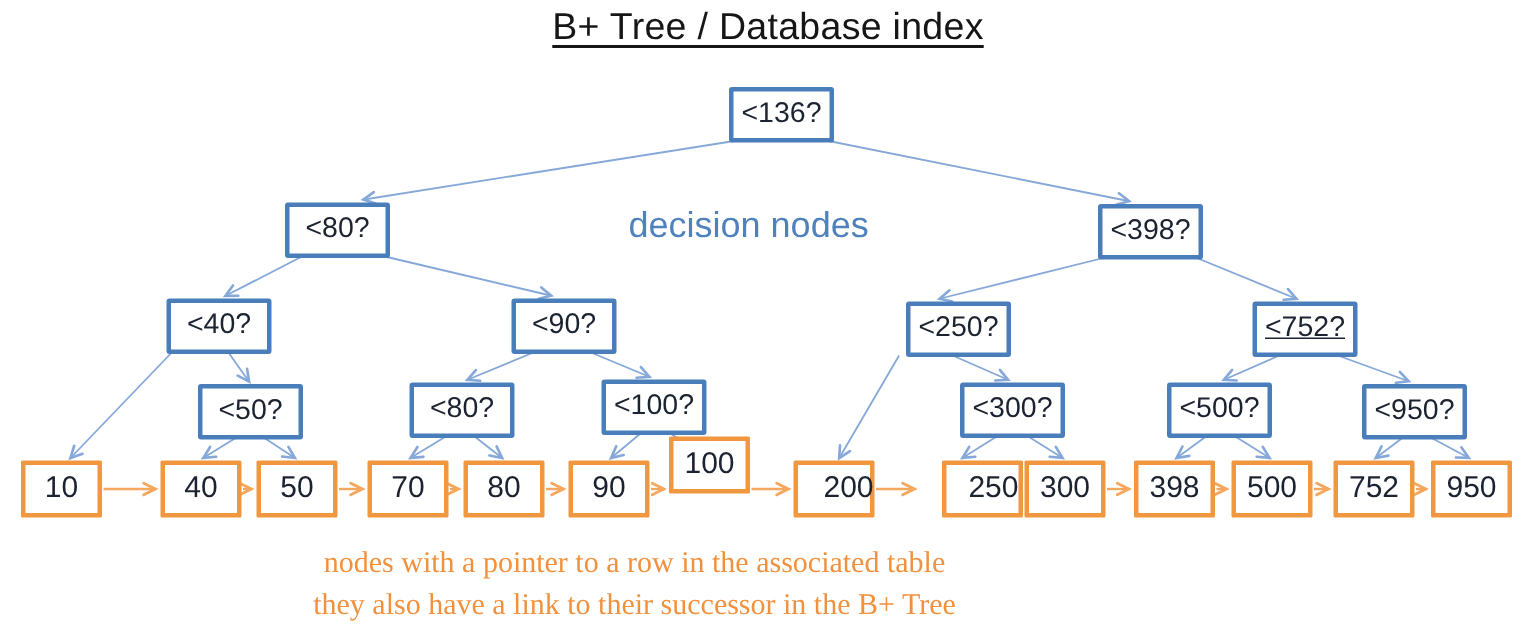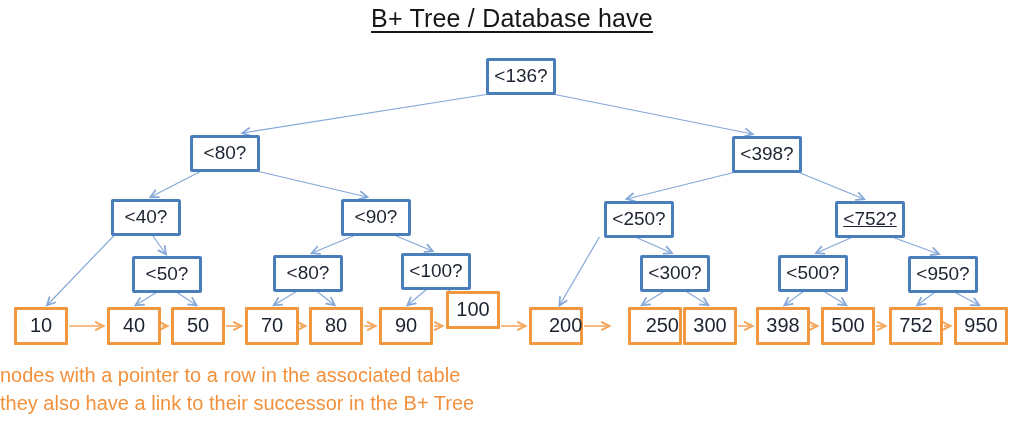--- a/index.html
+++ b/index.html
@@ -34,29 +34,30 @@
     font-size:19px;line-height:30px;color:var(--node-text);
   }
   .lnode{
     position:absolute;box-sizing:border-box;
     width:54px;height:38px;
     border:3px solid var(--orange-border);border-radius:1px;
     background:#ffffff;text-align:center;
     font-size:20px;line-height:31px;color:var(--node-text);
   }
   .footer{
-    position:absolute;left:0;top:361px;width:846px;text-align:left;
-    font-size:20px;line-height:28px;color:var(--footer-text);
+    position:absolute;left:0;top:361px;width:846px;text-align:center;
+    font-size:20px;line-height:28px;color:var(--footer-text);font-family:Liberation Serif, serif;
   }
 </style>
 </head>
 <body>
 
 <div class="canvas">
-  <div class="title">B+ Tree / Database have</div>
+  <div class="title">B+ Tree / Database index</div>
+  <div class="decision-label">decision nodes</div>
   <svg class="edges" id="edges" width="1024" height="424" viewBox="0 0 1024 424">
       <defs>
         <marker id="arrow-blue" viewBox="0 0 10 10" refX="7.5" refY="5" markerWidth="11" markerHeight="11" orient="auto" markerUnits="userSpaceOnUse">
           <path d="M1,1.5 L8,5 L1,8.5" fill="none" stroke="#85a8d8" stroke-width="1.6" stroke-linecap="round"></path>
         </marker>
         <marker id="arrow-orange" viewBox="0 0 10 10" refX="7.5" refY="5" markerWidth="11" markerHeight="11" orient="auto" markerUnits="userSpaceOnUse">
           <path d="M1,1.5 L8,5 L1,8.5" fill="none" stroke="#f5a75e" stroke-width="1.8" stroke-linecap="round"></path>
         </marker>
       </defs>
       <line x1="489.5" y1="94" x2="242.76" y2="133" stroke="#85a8d8" stroke-width="1.2" marker-end="url(#arrow-blue)"></line>

